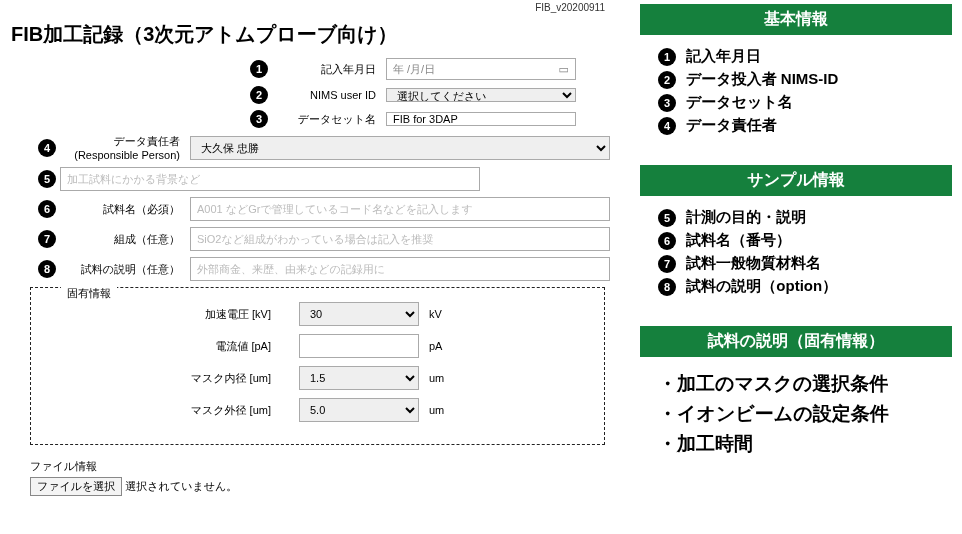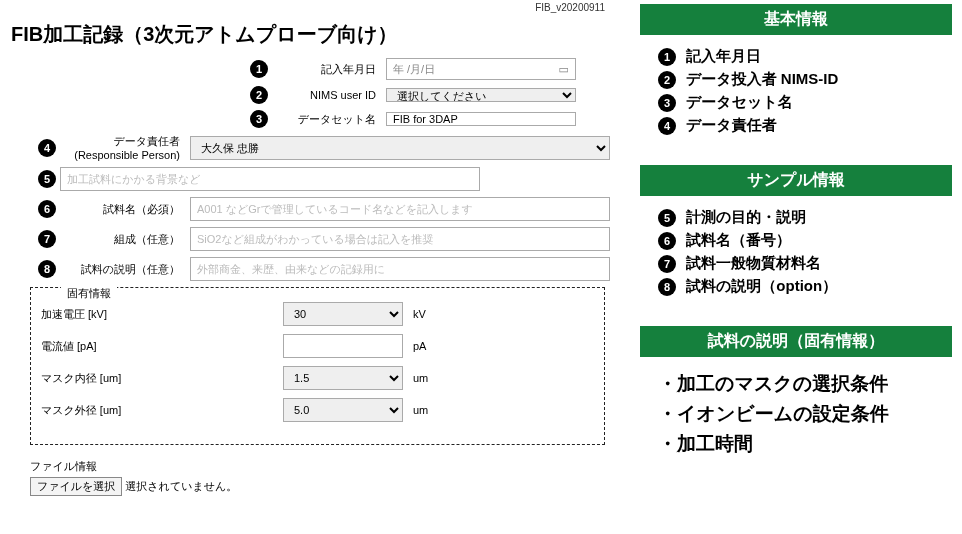--- a/index.html
+++ b/index.html
@@ -14,21 +14,21 @@
 .top-rows .label { width: 90px; text-align: right; margin-right: 10px; font-size: 11px; }
 .top-rows input, .top-rows select { width: 190px; height: 14px; border: 1px solid #aaa; padding: 0 6px; font-size: 11px; }
 .mid-rows .form-row { padding-left: 28px; }
 .mid-rows .marker { margin-right: 4px; }
 .mid-rows .label { width: 120px; text-align: right; margin-right: 10px; font-size: 11px; }
 .mid-rows input, .mid-rows select { width: 420px; height: 24px; border: 1px solid #aaa; padding: 0 6px; font-size: 11px; }
 .dashed-box { border: 1.5px dashed #222; margin: 6px 10px 0 20px; padding: 4px 10px 14px 10px; position: relative; }
 .dashed-box .legend { position: absolute; top: -2px; left: 30px; background: #fff; padding: 0 6px; font-size: 11px; }
 .spec-rows { margin-top: 10px; }
 .spec-row { display: flex; align-items: center; margin-bottom: 8px; }
-.spec-row .slabel { width: 230px; text-align: left; margin-right: 12px; font-size: 11px; }
+.spec-row .slabel { width: 230px; text-align: right; margin-right: 28px; font-size: 11px; }
 .spec-row input, .spec-row select { width: 120px; height: 24px; border: 1px solid #aaa; padding: 0 6px; font-size: 11px; }
 .spec-row .unit { margin-left: 10px; font-size: 11px; }
 .file-section { margin-top: 14px; margin-left: 20px; font-size: 11px; }
 .file-btn { border: 1px solid #888; padding: 1px 6px; font-size: 11px; background: #f4f4f4; display: inline-block; margin-top: 3px; }
 .right-panel { position: absolute; left: 640px; top: 4px; width: 312px; }
 .group-header { background: #15803d; color: #fff; font-size: 16px; font-weight: bold; text-align: center; padding: 5px 0; margin-bottom: 12px; }
 .item-list { margin-left: 18px; margin-bottom: 30px; }
 .item-row { display: flex; align-items: center; margin-bottom: 4px; }
 .item-row .marker { margin-right: 10px; }
 .item-row .text { font-size: 15px; font-weight: bold; }

